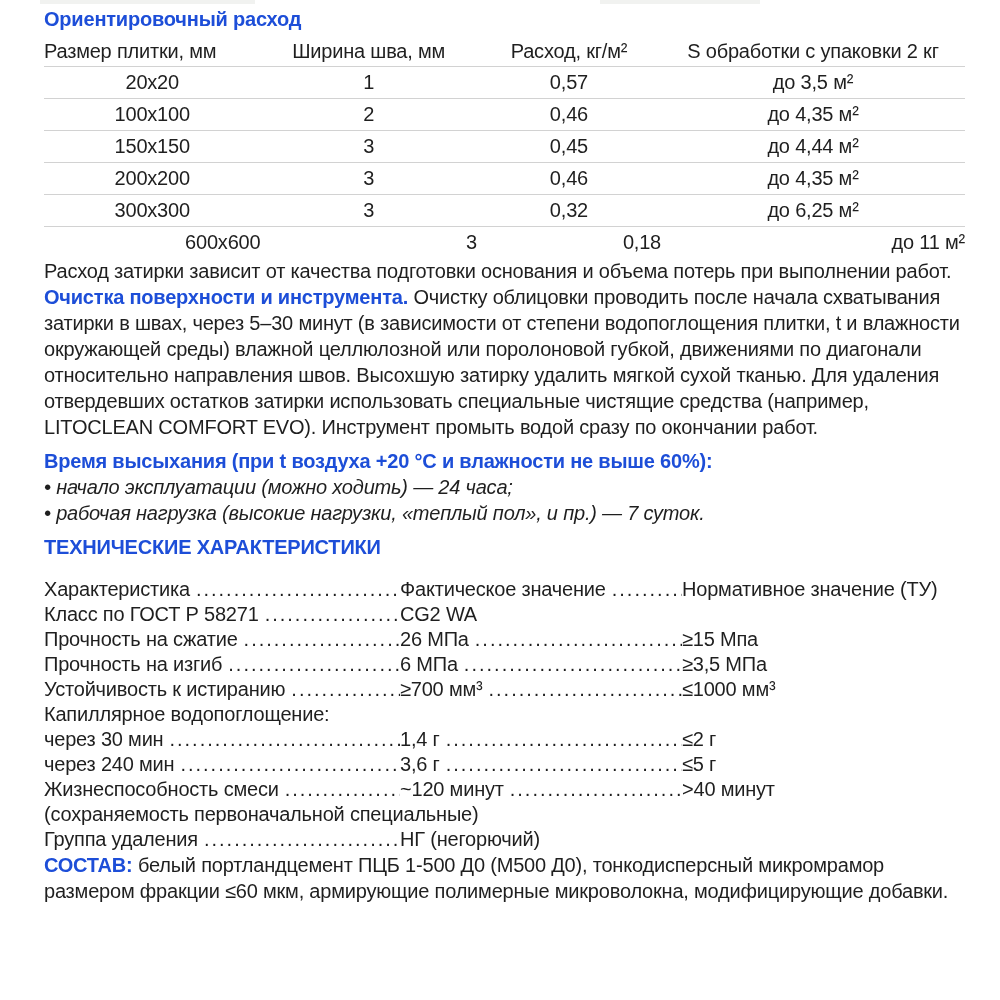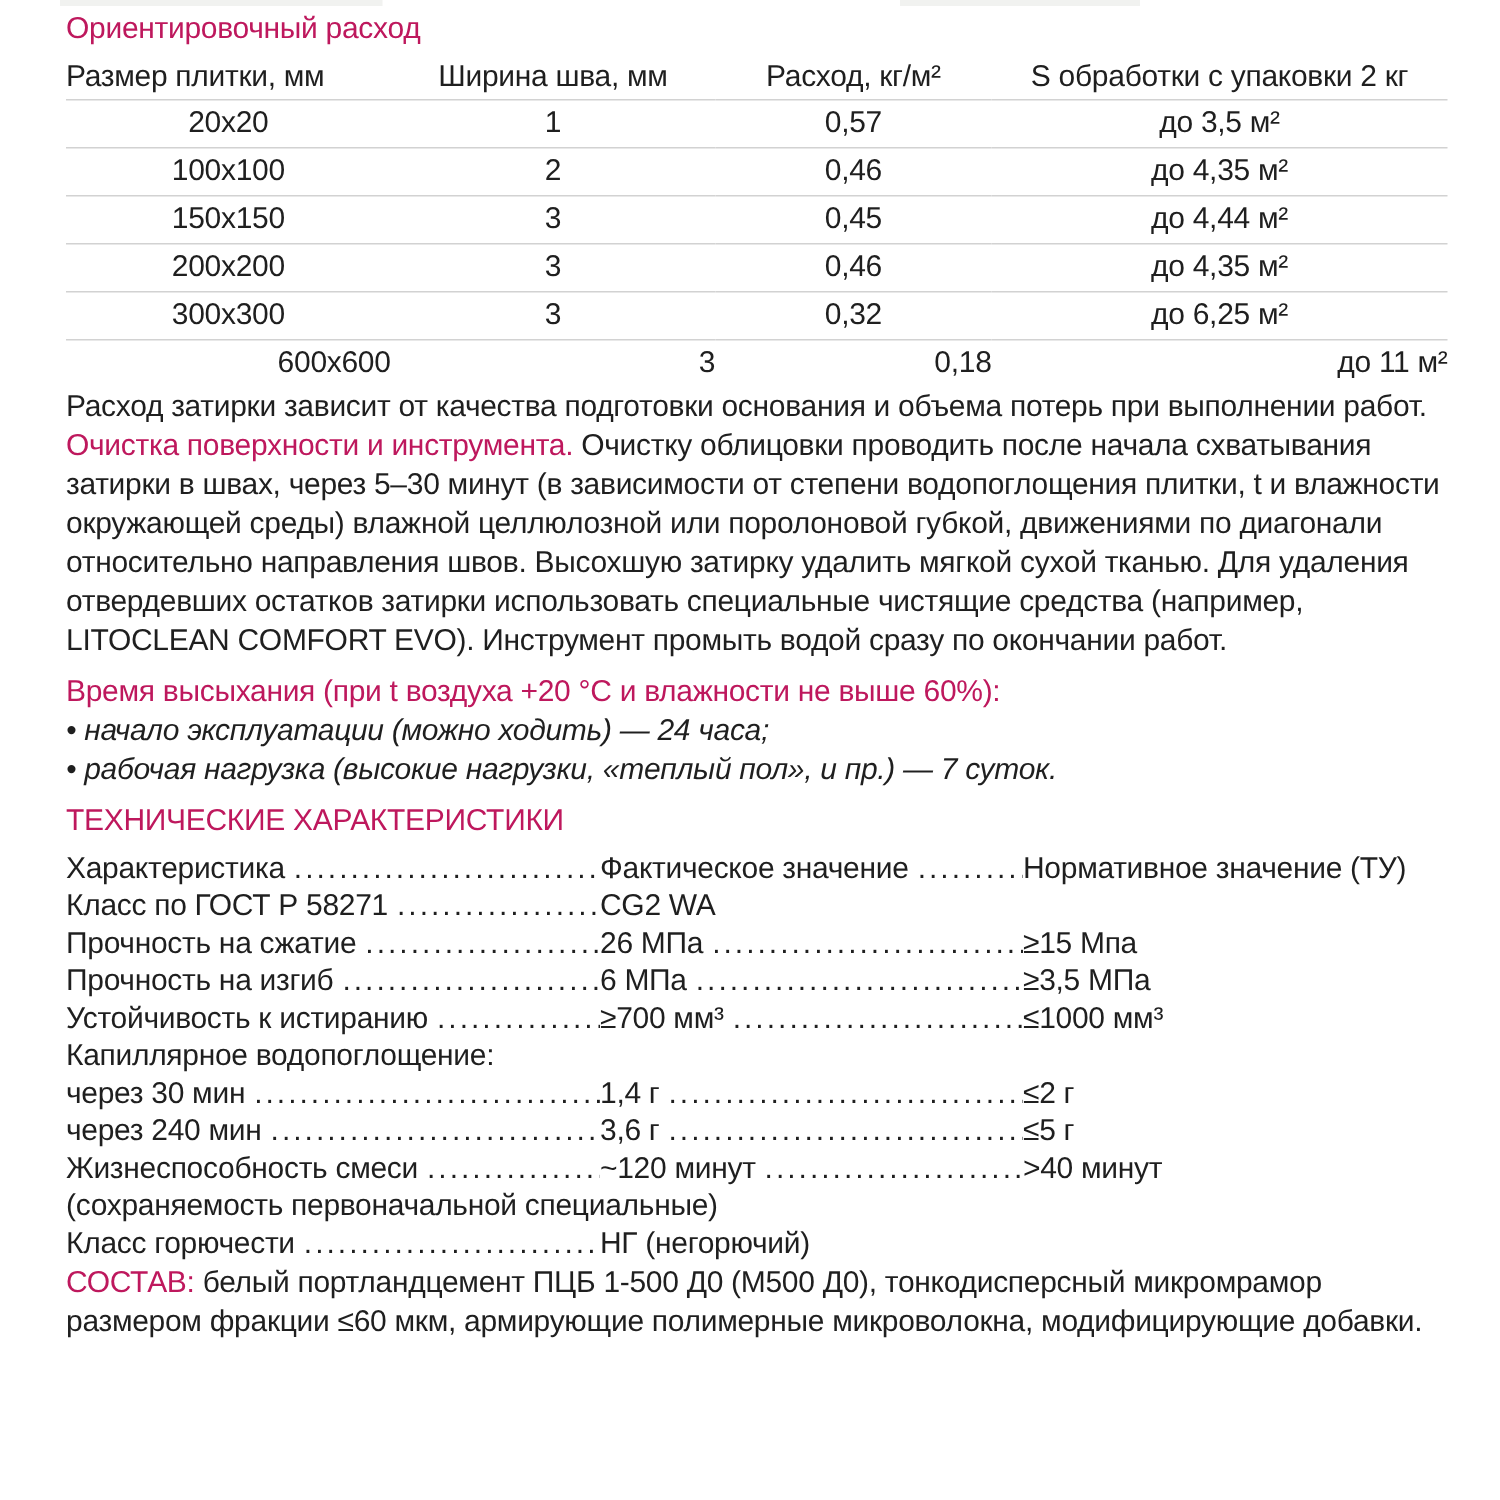--- a/index.html
+++ b/index.html
@@ -23,22 +23,22 @@
   .remnant {
     position: absolute;
     top: 0;
     height: 4px;
     background: #f1f2f0;
   }
   .remnant.a { left: 40px;  width: 215px; }
   .remnant.b { left: 600px; width: 160px; }
 
   .red-heading {
-    color: #be185d;
-    font-weight: normal;
+    color: #1d4ed8;
+    font-weight: bold;
   }
   .section-title {
     line-height: 26px;
     margin: 0;
   }
 
   
   table.consumption {
     width: 100%;
     border-collapse: collapse;
@@ -73,21 +73,21 @@
   p.body-text {
     margin: 0;
     line-height: 26px;
   }
   .mt-note     { margin-top: 12px; }
   .mt-section  { margin-top: 11px; }
   .mt-small    { margin-top: 8px;  }
   .bullet-line { line-height: 26px; font-style: italic; }
 
   
-  .tech-rows { margin-top: 7px; }
+  .tech-rows { margin-top: 17px; }
   .tech-row {
     display: flex;
     line-height: 25px;
     white-space: nowrap;
   }
   .tech-name  { width: 356px; display: flex; min-width: 0; }
   .tech-value { width: 282px; display: flex; min-width: 0; align-items: flex-end; }
   .tech-norm  { flex: 1; min-width: 0; }
   .tech-full  { flex: 1; }
   .leader {
@@ -280,21 +280,21 @@
         <div class="tech-norm">&gt;40 минут</div>
       </div>
 
       <div class="tech-row">
         <div class="tech-full">(сохраняемость первоначальной специальные)</div>
       </div>
 
 
       <div class="tech-row">
         <div class="tech-name">
-            <span class="nowrap">Класс горючести</span>
+            <span class="nowrap">Группа удаления</span>
             <span class="leader"></span>
           </div>
         <div class="tech-value">
             <span class="nowrap">НГ (негорючий)</span>
           </div>
       </div>
 
     </div>
   </div>
 

